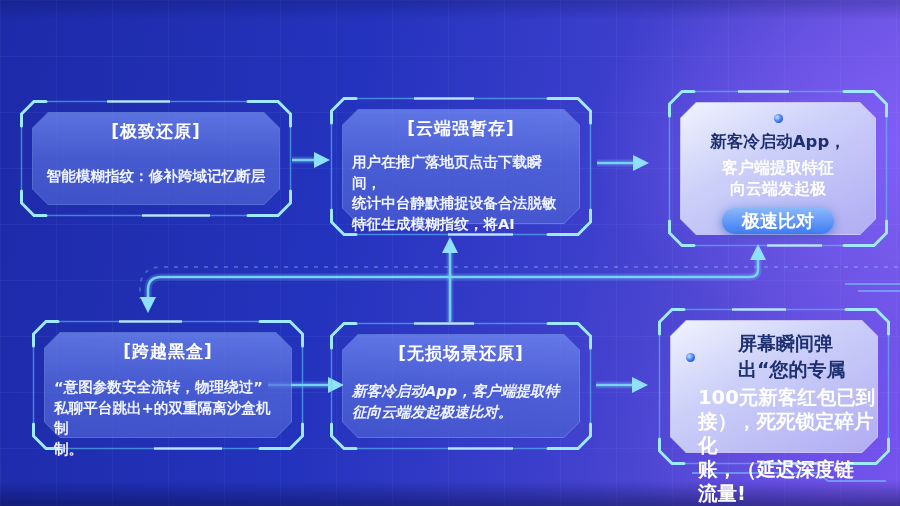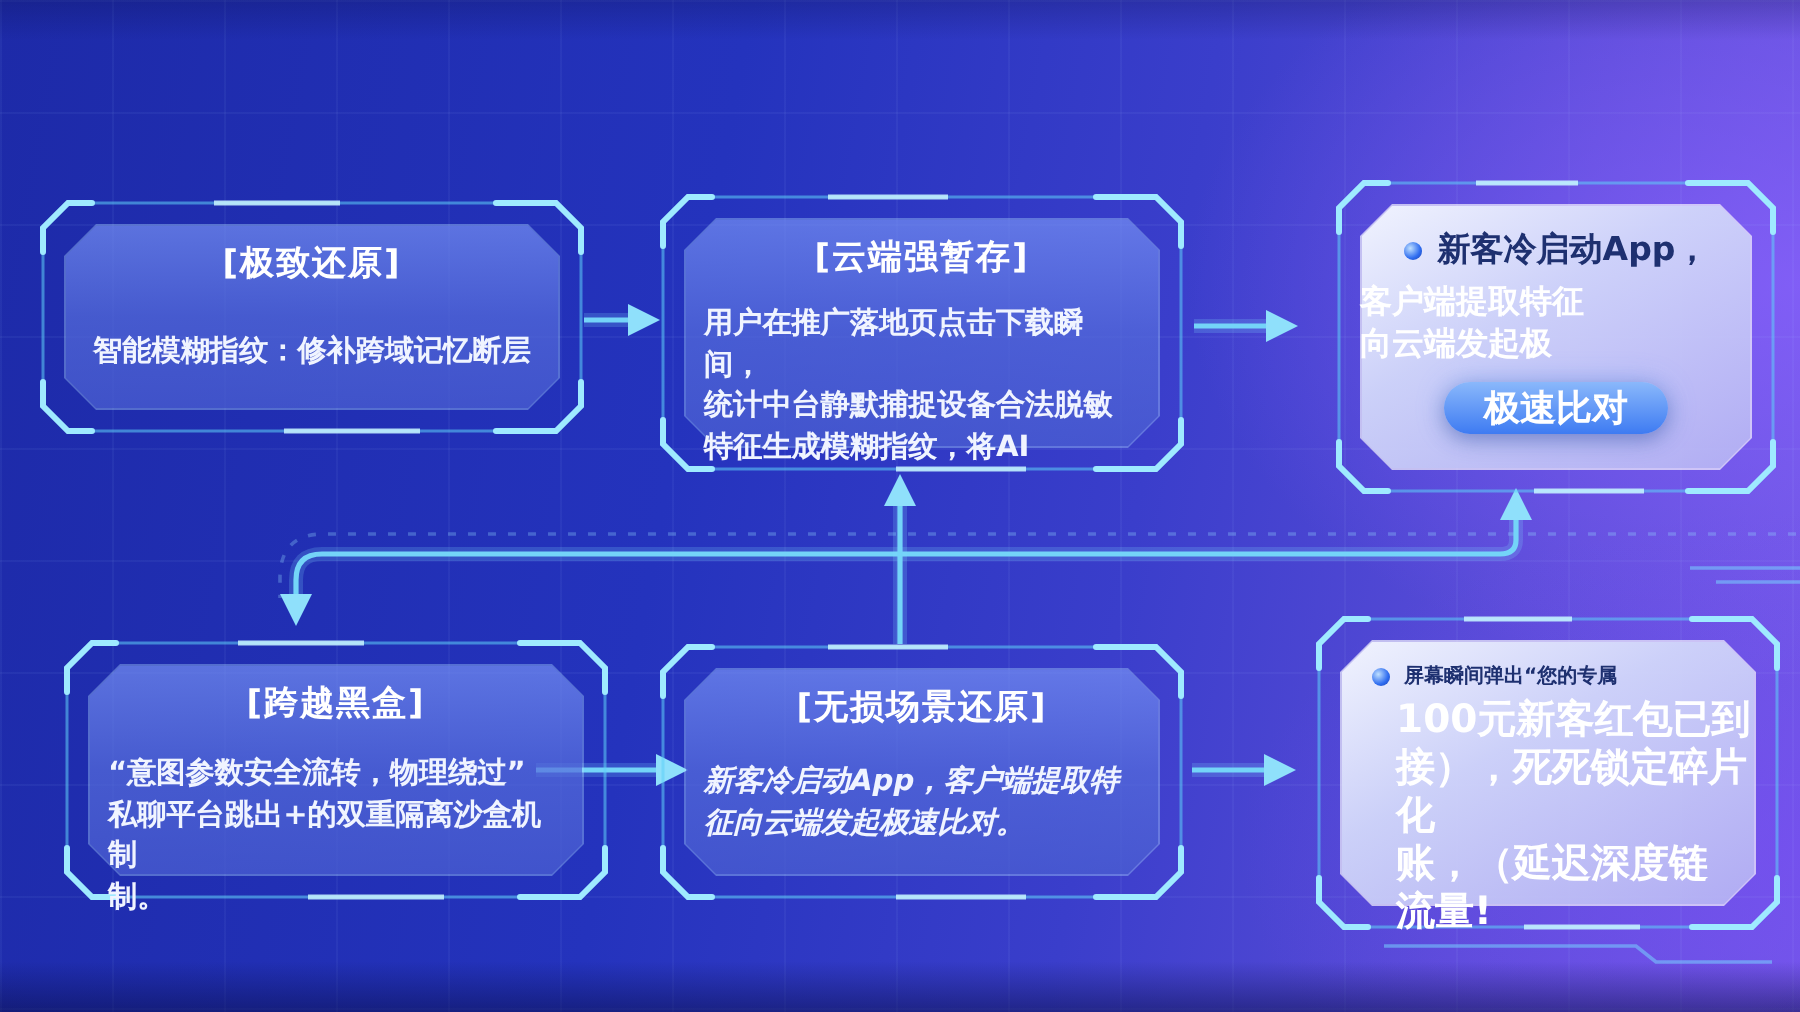--- a/index.html
+++ b/index.html
@@ -43,31 +43,31 @@
   .glass-dark .panel{background:rgba(170,215,255,.38);}
   .glass-dark .panel .fill{background:linear-gradient(180deg,rgba(99,119,240,.50) 0%,rgba(58,74,208,.54) 50%,rgba(50,64,198,.60) 100%);}
   .glass-light .panel{background:rgba(255,255,255,.65);}
   .glass-light .panel .fill{background:linear-gradient(150deg,rgba(243,246,255,.95) 0%,rgba(205,212,250,.80) 40%,rgba(158,157,240,.62) 100%);}
   .content{position:absolute;inset:12px;z-index:4;}
   .card-title{color:#ffffff;font-weight:bold;font-size:17px;letter-spacing:1px;text-align:center;margin-top:8px;}
   .card-body{color:#f0f4ff;font-size:14.6px;line-height:20.5px;font-weight:bold;}
   .center{text-align:center;}
   .pad-side{padding:0 10px;}
   
-  .lead-row{display:flex;align-items:center;justify-content:center;gap:8px;}
+  .lead-row{display:flex;align-items:center;justify-content:center;gap:8px;flex-direction:column;}
   .dot{width:9px;height:9px;border-radius:50%;flex:0 0 auto;
     background:radial-gradient(circle at 35% 35%,#bfe0ff,#2e6cf0 60%,#1b3fa8);}
   .lead-dark{color:#1e3070;font-weight:bold;font-size:16.5px;}
-  .light-body{color:#fff;font-weight:bold;font-size:16px;line-height:21px;text-align:left;}
+  .light-body{color:#fff;font-weight:bold;font-size:16px;line-height:21px;text-align:center;}
   .cta{display:block;margin:9px auto 0;width:112px;height:26px;border:none;border-radius:14px;
     background:linear-gradient(180deg,#8ab8fb,#3e7bf2);color:#fff;font-weight:bold;font-size:18px;
     font-family:inherit;box-shadow:0 3px 10px rgba(20,40,120,.35),0 0 14px rgba(120,170,255,.45);cursor:pointer;}
   
   .c6-lead{display:flex;align-items:center;gap:7px;padding:11px 0 0 16px;}
-  .c6-lead .lead-dark{font-size:10px;}
+  .c6-lead .lead-dark{font-size:19px;margin-left:36px;}
   .big-body{padding-left:28px;color:#fff;font-weight:bold;font-size:19.5px;line-height:24px;margin-top:3px;}
 </style>
 </head>
 <body>
 
 <div class="stage">
   <div class="bg-base"></div>
   <div class="bg-glow1"></div>
   <div class="bg-glow2"></div>
   <div class="bg-grid"></div>

